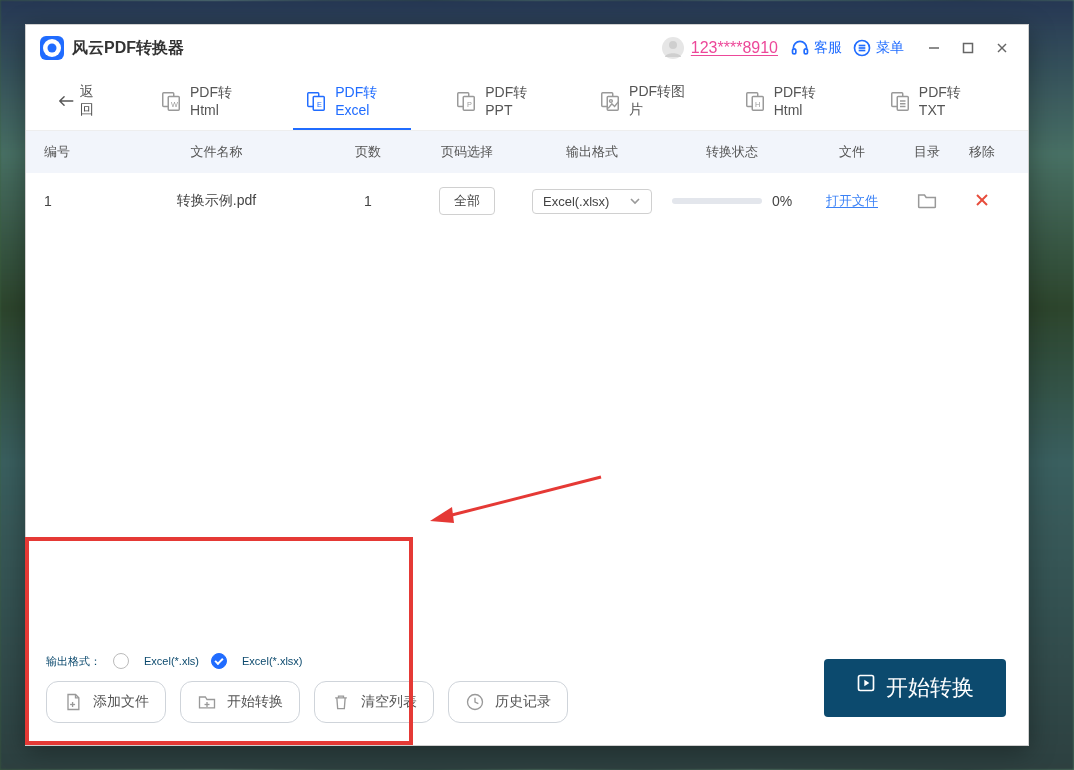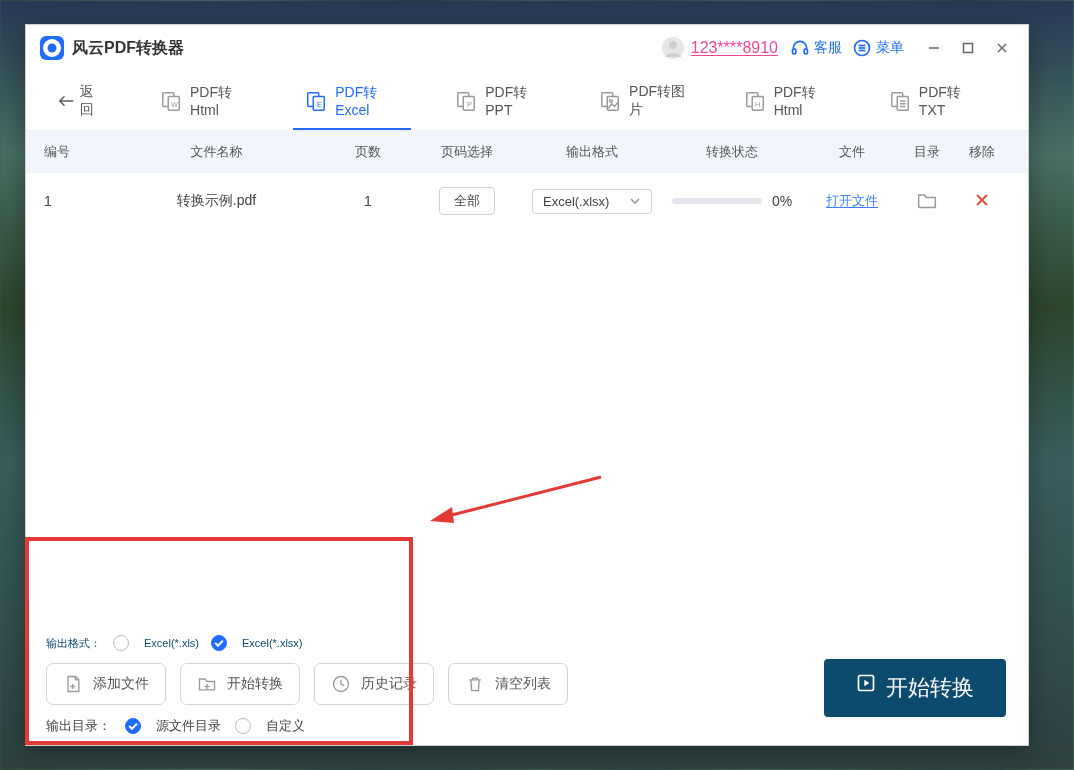--- a/index.html
+++ b/index.html
@@ -108,21 +108,21 @@
   .bottom {
     padding: 18px 20px 10px 20px;
     position:relative;
   }
   .fmt-row{display:flex;align-items:center;gap:12px;font-size:11px;color:#0c4a6e;margin-bottom:12px;}
   .radio{display:inline-flex;align-items:center;gap:15px;cursor:pointer;}
   .radio-circle{width:16px;height:16px;border-radius:50%;border:1.5px solid #bbb;display:inline-flex;align-items:center;justify-content:center;}
   .radio.checked .radio-circle{border-color:#206cff;background:#206cff;}
   .radio.checked .radio-circle::after{content:'';width:6px;height:3px;border-left:2px solid #fff;border-bottom:2px solid #fff;transform:rotate(-45deg);margin-bottom:2px;}
   .btn-row{display:flex;gap:14px;align-items:center;margin-bottom:12px;}
-  .btn-outline{display:flex;align-items:center;gap:10px;border:1px solid #cfd4da;border-radius:7px;padding:10px 16px;color:#555;background:#fff;cursor:pointer;font-size:14px;}
+  .btn-outline{display:flex;align-items:center;gap:10px;border:1px solid #cfd4da;border-radius:12px;padding:10px 16px;color:#555;background:#fff;cursor:pointer;font-size:14px;}
   .btn-outline svg{width:20px;height:20px;color:#888;}
   .dir-row{display:flex;align-items:center;gap:14px;font-size:13px;color:#444;}
   .start-btn{
     position:absolute;right:22px;bottom:28px;
     background:#0c4a6e;color:#fff;border:none;border-radius:4px;
     padding:14px 32px;font-size:22px;
     display:flex;align-items:flex-start;gap:10px;cursor:pointer;
   }
   .start-btn svg{width:20px;height:20px;}
   
@@ -340,44 +340,33 @@
       <button class="btn-outline">
         <svg viewBox="0 0 24 24" fill="none" stroke="#999" stroke-width="1.6">
             <path d="M3 6h7l2 3h9v10H3z"></path>
             <line x1="12" y1="12" x2="12" y2="18"></line>
             <line x1="9" y1="15" x2="15" y2="15"></line>
           </svg>
         <span>开始转换</span>
       </button>
       <button class="btn-outline">
         <svg viewBox="0 0 24 24" fill="none" stroke="#999" stroke-width="1.6">
-            <circle cx="12" cy="12" r="9"></circle>
-            <path d="M12 7v5l4 2"></path>
-          </svg>
-        <span>历史记录</span>
+            <path d="M5 7h14M9 7V5h6v2M7 7l1 13h8l1-13"></path>
+          </svg>
+        <span>清空列表</span>
       </button>
       <button class="btn-outline">
         <svg viewBox="0 0 24 24" fill="none" stroke="#999" stroke-width="1.6">
-            <path d="M5 7h14M9 7V5h6v2M7 7l1 13h8l1-13"></path>
-          </svg>
-        <span>清空列表</span>
+            <circle cx="12" cy="12" r="9"></circle>
+            <path d="M12 7v5l4 2"></path>
+          </svg>
+        <span>历史记录</span>
       </button>
     </div>
 
-    <div class="dir-row">
-      <span>输出目录：</span>
-      <span class="radio checked">
-        <span class="radio-circle"></span>
-        <span>源文件目录</span>
-      </span>
-      <span class="radio">
-        <span class="radio-circle"></span>
-        <span>自定义</span>
-      </span>
-    </div>
 
     <button class="start-btn">
       <svg viewBox="0 0 24 24" fill="none" stroke="#fff" stroke-width="2">
           <rect x="3" y="3" width="18" height="18" rx="2"></rect>
           <path d="M10 8l6 4-6 4z" fill="#fff" stroke="none"></path>
         </svg>
       <span>开始转换</span>
     </button>
   </div>
 

